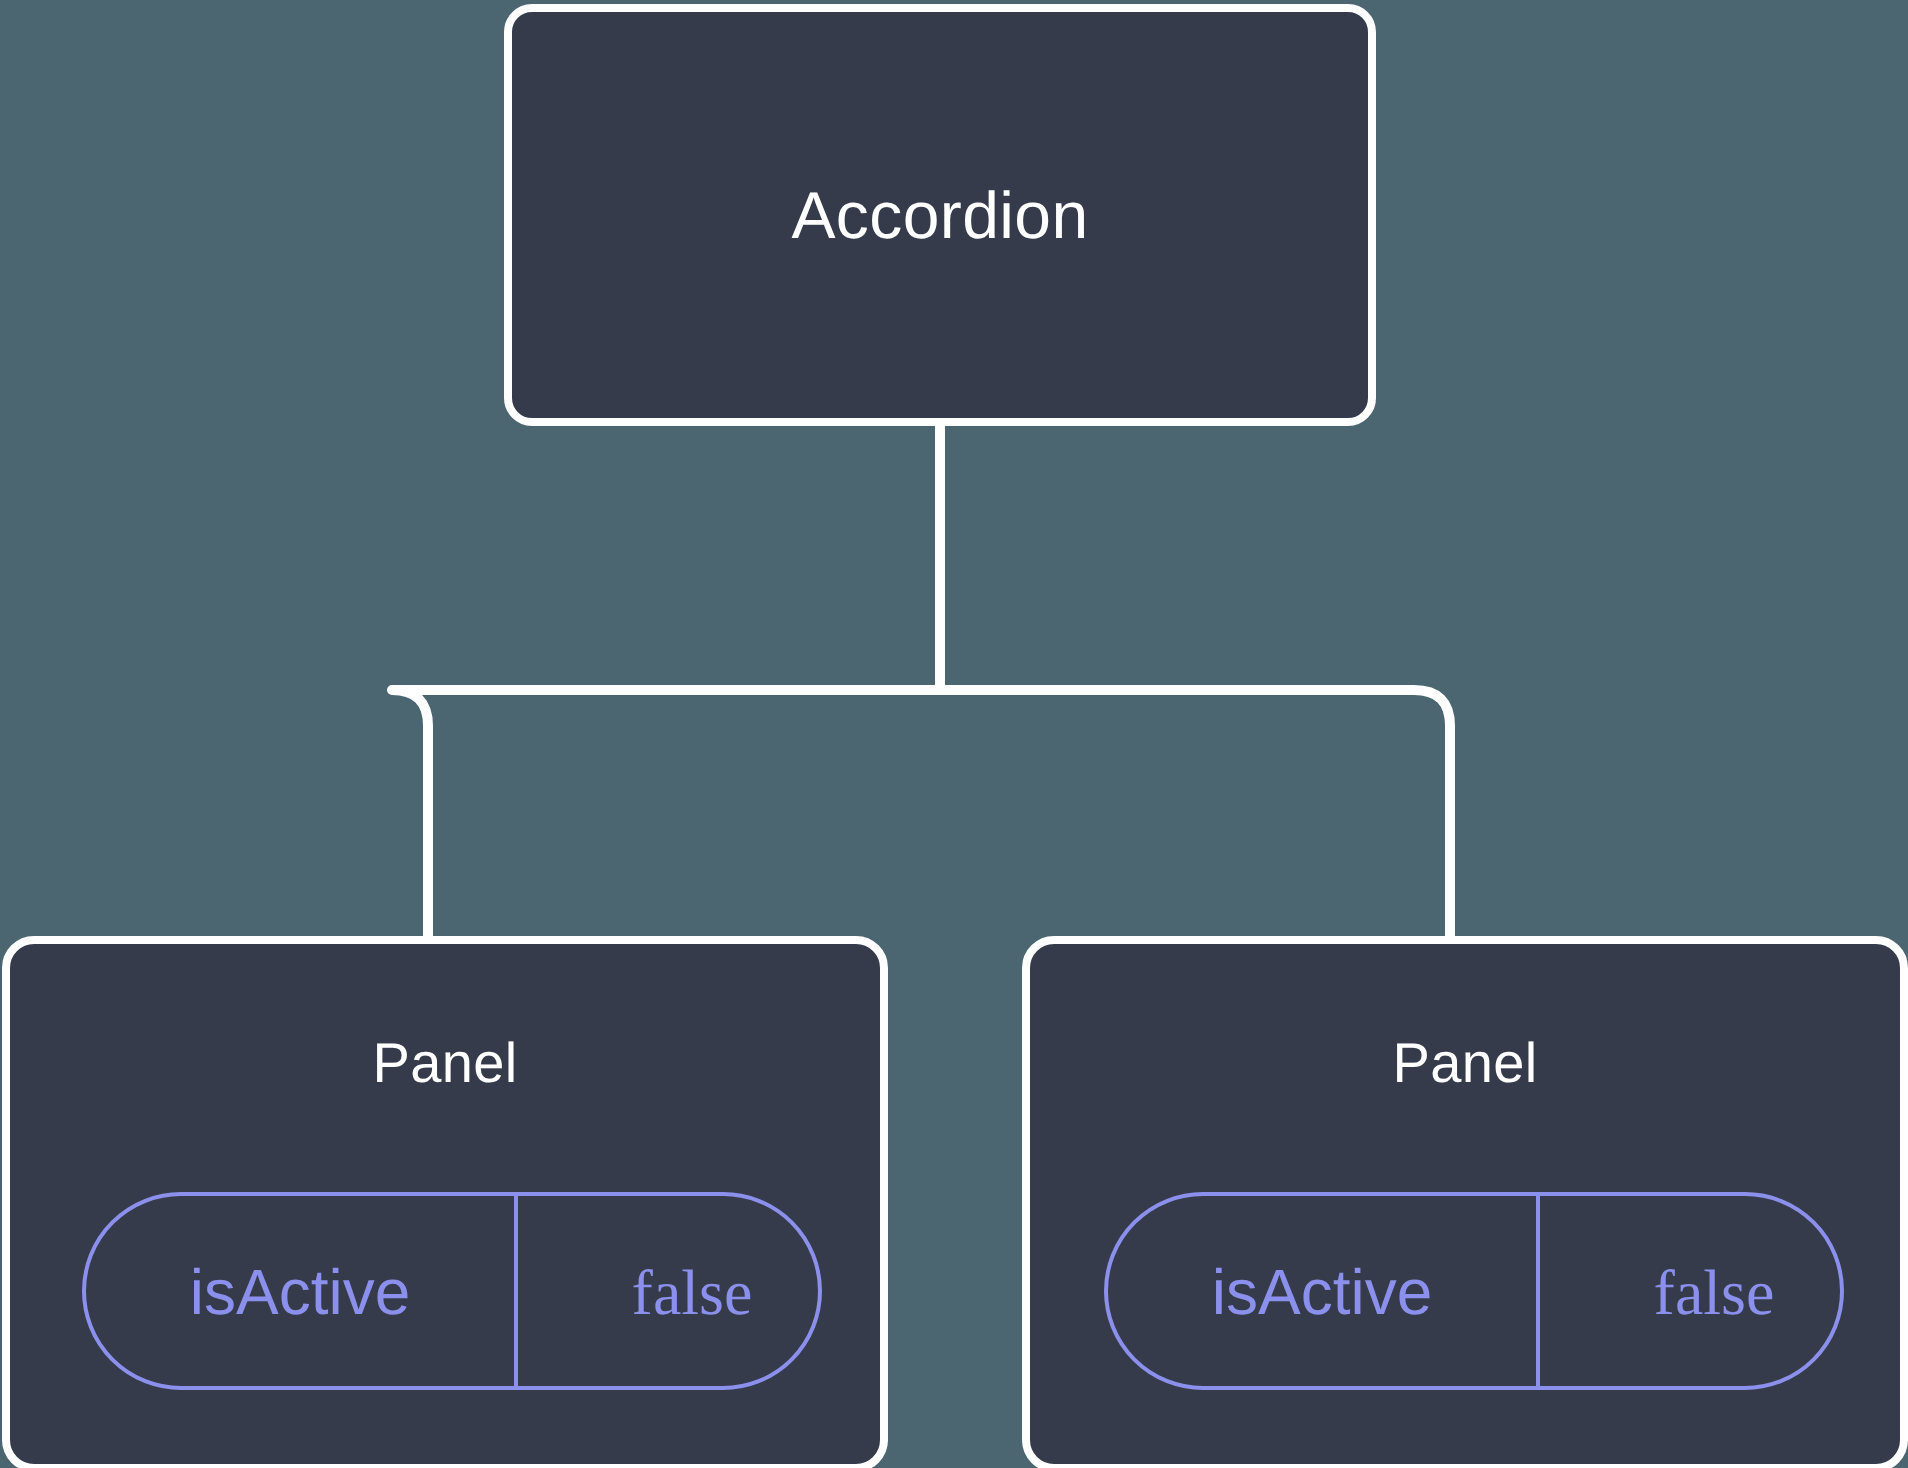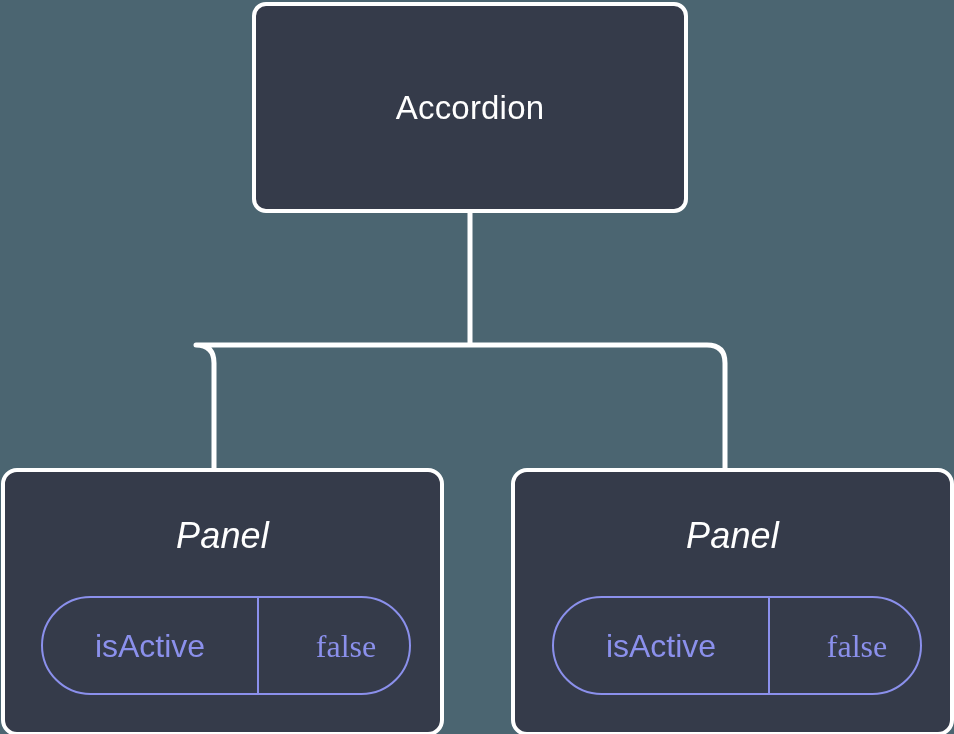--- a/index.html
+++ b/index.html
@@ -58,22 +58,21 @@
     top: 468px;
     width: 443px;
     height: 268px;
     border-radius: 16px;
     padding-top: 46px;
   }
   .node-panel.left  { left: 1px; }
   .node-panel.right { left: 511px; }
 
   .node-panel .node-title {
-    font-size: 36px;
-    font-style: italic;
+    font-size: 28px;
   }
 
   
   .pill {
     position: absolute;
     top: 124px;
     box-sizing: border-box;
     height: 99px;
     border: 2px solid #8b90ec;
     border-radius: 999px;

